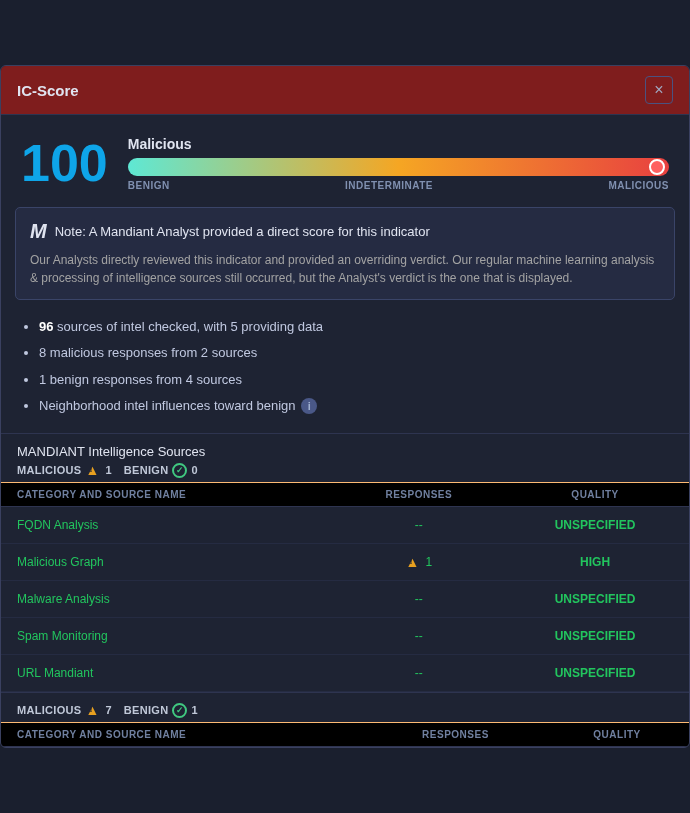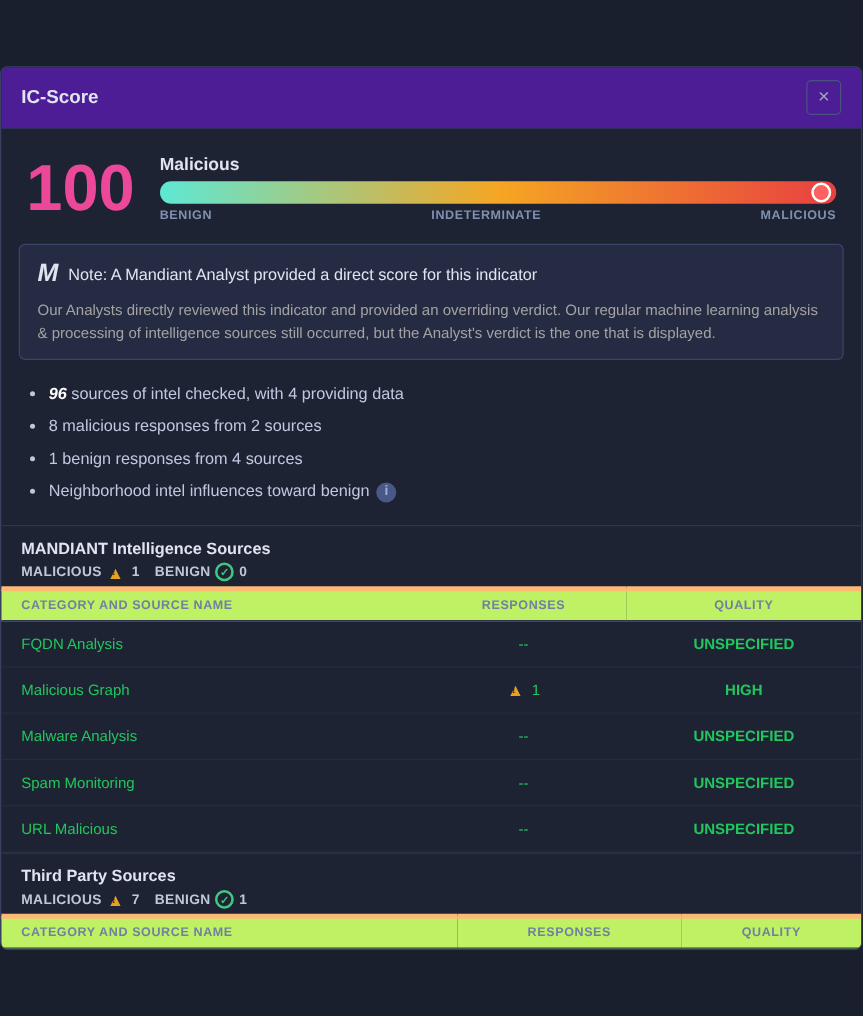--- a/index.html
+++ b/index.html
@@ -19,21 +19,21 @@
       color: #d0d4e8;
       font-size: 13px;
       position: relative;
       overflow: hidden;
     }
     .modal-header {
       display: flex;
       align-items: center;
       justify-content: space-between;
       padding: 10px 16px;
-      background: #4c1d95;
+      background: #7f1d1d;
       border-bottom: 1px solid #2e3450;
     }
     .modal-title {
       font-size: 15px;
       font-weight: 600;
       color: #e0e4f0;
     }
     .close-btn {
       width: 28px;
       height: 28px;
@@ -51,21 +51,21 @@
     
     .score-section {
       display: flex;
       align-items: center;
       padding: 18px 20px 14px 20px;
       gap: 20px;
     }
     .score-number {
       font-size: 52px;
       font-weight: 700;
-      color: #ec4899;
+      color: #0ea5e9;
       min-width: 80px;
     }
     .score-right {
       flex: 1;
     }
     .score-label {
       font-size: 14px;
       font-weight: 700;
       color: #e0e4f0;
       margin-bottom: 6px;
@@ -138,21 +138,20 @@
       padding-left: 18px;
     }
     .intel-list li {
       margin-bottom: 8px;
       font-size: 13px;
       color: #c0c8e0;
       line-height: 1.4;
     }
     .intel-list li strong {
       color: #ffffff;
-      font-style: italic;
     }
     .info-icon {
       display: inline-flex;
       align-items: center;
       justify-content: center;
       width: 16px;
       height: 16px;
       border-radius: 50%;
       background: #4a5888;
       color: #a0b0d0;
@@ -162,21 +161,21 @@
       margin-left: 2px;
       vertical-align: middle;
     }
 
     
     .section-header {
       padding: 10px 16px 4px 16px;
     }
     .section-title {
       font-size: 13px;
-      font-weight: 700;
+      font-weight: 400;
       color: #e0e4f0;
       margin-bottom: 4px;
     }
     .section-badges {
       display: flex;
       align-items: center;
       gap: 12px;
       font-size: 11px;
       font-weight: 700;
       color: #9aa0b8;
@@ -235,22 +234,22 @@
       font-size: 9px;
     }
 
     
     .data-table {
       width: 100%;
       border-collapse: collapse;
       font-size: 12px;
     }
     .data-table thead tr {
-      background: #bef264;
-      border-top: 4px solid #fdba74;
+      background: #000000;
+      border-top: 1px solid #fdba74;
       border-bottom: 1px solid #2e3450;
     }
     .data-table thead th {
       padding: 6px 16px;
       text-align: left;
       font-size: 10px;
       font-weight: 700;
       color: #7080a0;
       letter-spacing: 0.5px;
       text-transform: uppercase;
@@ -322,21 +321,21 @@
       <span class="mandiant-m">M</span>
       <span class="analyst-note-title">Note: A Mandiant Analyst provided a direct score for this indicator</span>
     </div>
     <div class="analyst-note-body">Our Analysts directly reviewed this indicator and provided an overriding verdict. Our regular machine learning analysis &amp; processing of intelligence sources still occurred, but the Analyst's verdict is the one that is displayed.</div>
   </div>
 
   <div class="intel-list">
     <ul>
       <li>
         <strong>96</strong>
-        <span> sources of intel checked, with 4 providing data</span>
+        <span> sources of intel checked, with 5 providing data</span>
       </li>
       <li>
         <span>8 malicious responses from 2 sources</span>
       </li>
       <li>
         <span>1 benign responses from 4 sources</span>
       </li>
       <li>
         <span>Neighborhood intel influences toward benign</span>
         <span class="info-icon">i</span>
@@ -385,29 +384,28 @@
           <td>Malware Analysis</td>
           <td class="td-responses">--</td>
           <td class="td-quality-unspecified">UNSPECIFIED</td>
         </tr>
         <tr>
           <td>Spam Monitoring</td>
           <td class="td-responses">--</td>
           <td class="td-quality-unspecified">UNSPECIFIED</td>
         </tr>
         <tr>
-          <td>URL Malicious</td>
+          <td>URL Mandiant</td>
           <td class="td-responses">--</td>
           <td class="td-quality-unspecified">UNSPECIFIED</td>
         </tr>
       </tbody>
   </table>
 
   <div class="third-party-section">
-    <div class="section-title">Third Party Sources</div>
     <div class="section-badges">
       <span class="badge-malicious">
         <span>MALICIOUS</span>
         <span class="warning-icon"></span>
         <span>7</span>
       </span>
       <span class="badge-benign">
         <span>BENIGN</span>
         <span class="check-icon">✓</span>
         <span>1</span>

